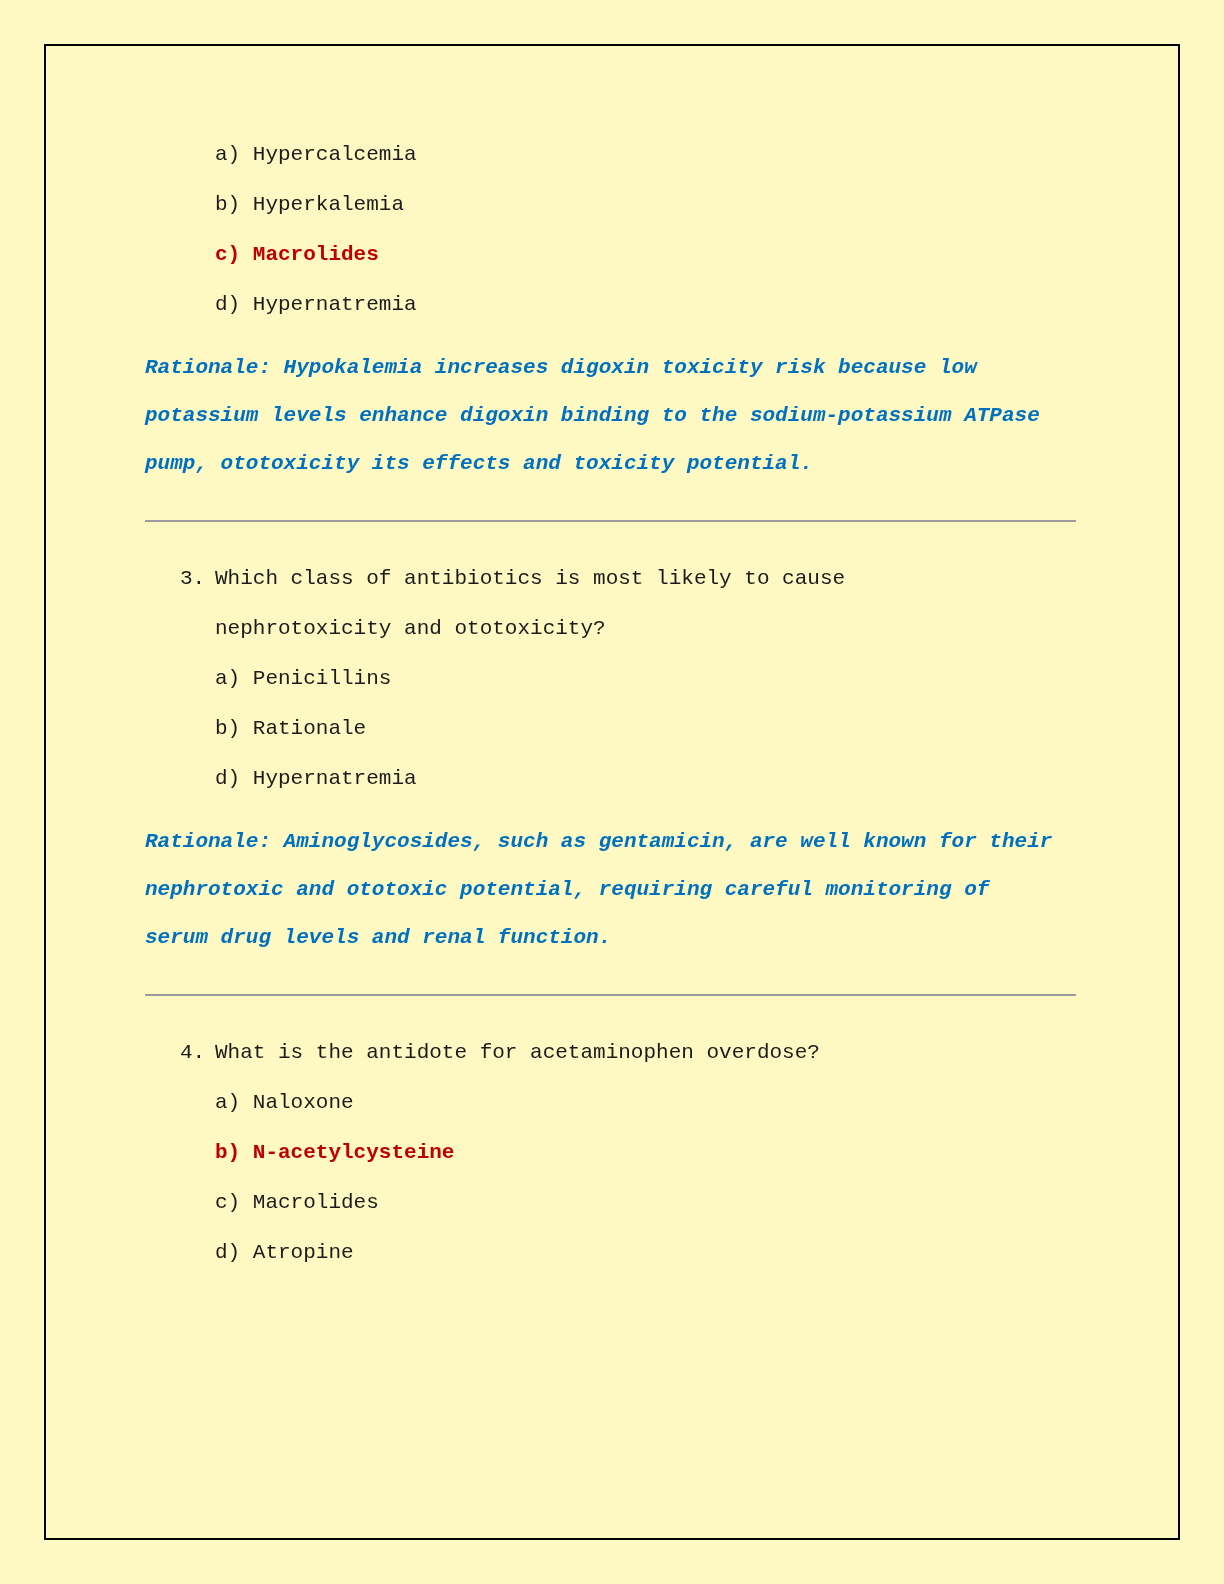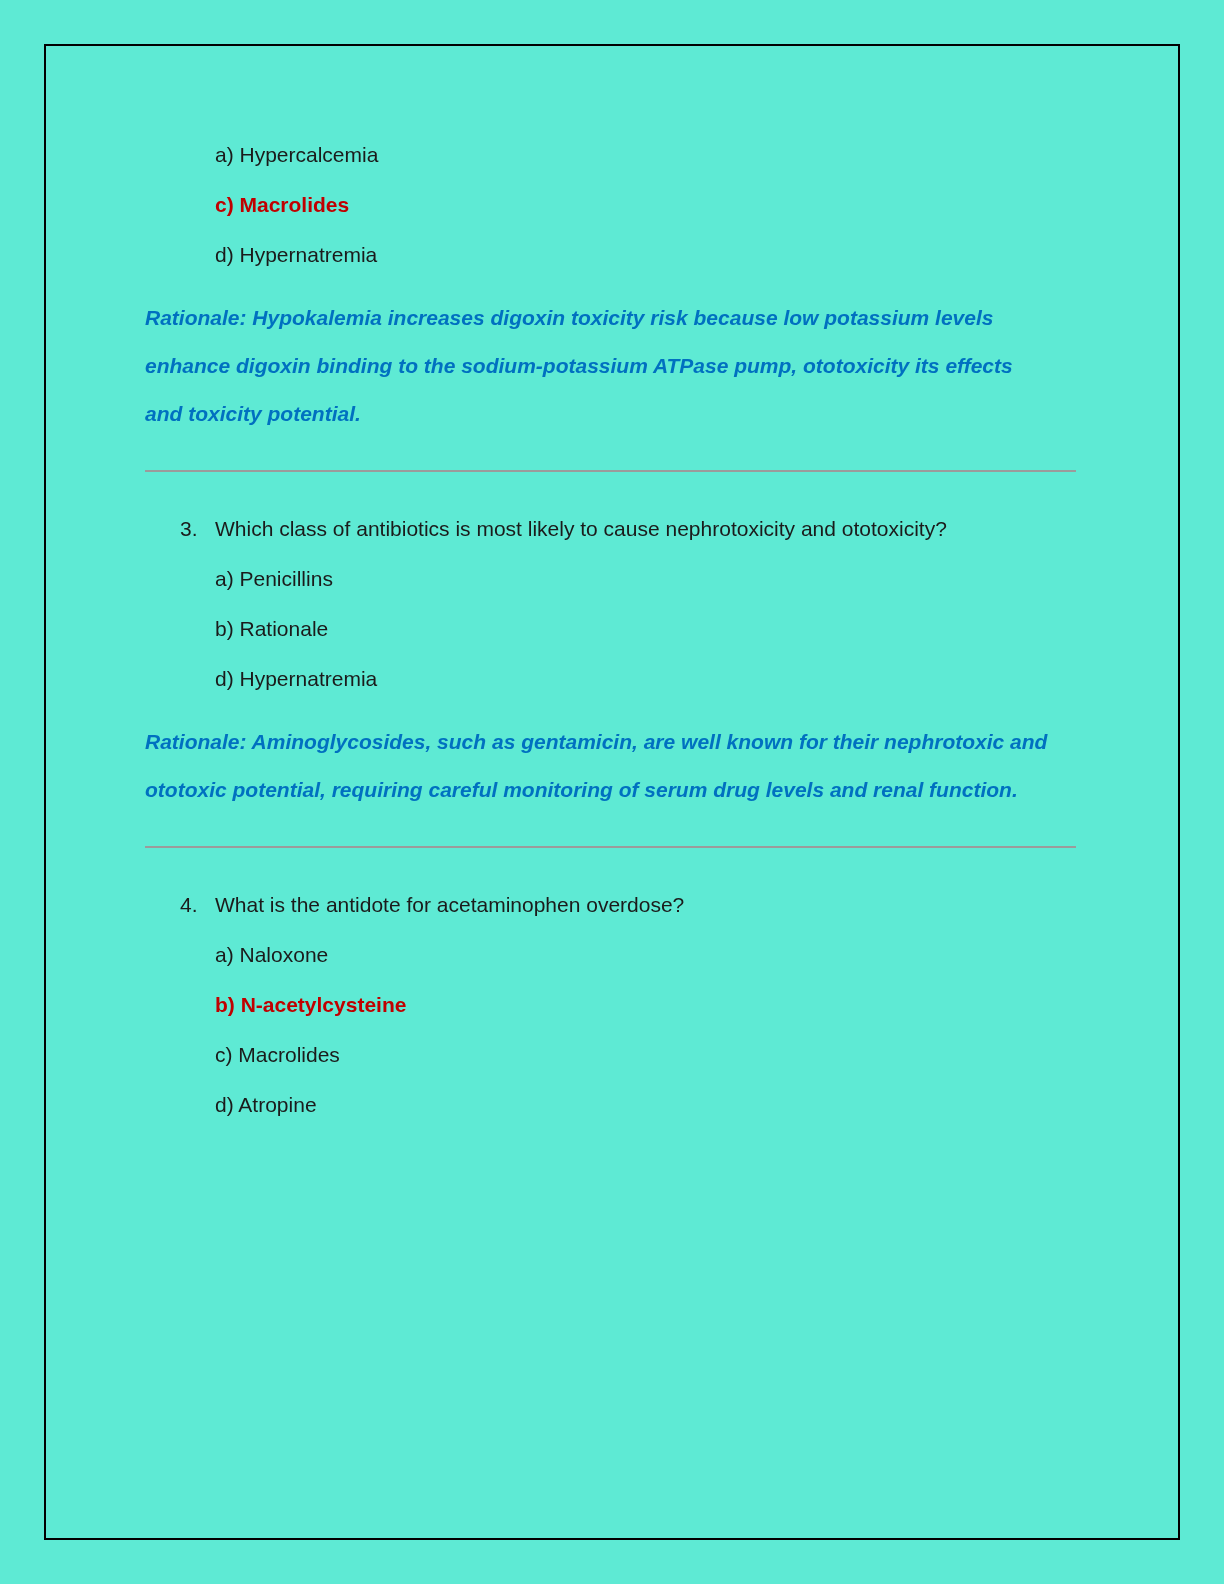--- a/index.html
+++ b/index.html
@@ -6,22 +6,23 @@
   html, body { background: #ffffff; }
   body {
     width: 1224px;
     height: 1584px;
     position: relative;
     font-family: "Liberation Sans", sans-serif;
   }
   .page {
     position: absolute;
     inset: 0;
-    background: #5eead4;
+    background: #fef9c3;
     overflow: hidden;
+    font-family: Liberation Mono, monospace;
   }
   .page-border {
     position: absolute;
     left: 44px;
     top: 44px;
     right: 44px;
     bottom: 44px;
     border: 2px solid #000000;
     pointer-events: none;
   }
@@ -75,20 +76,21 @@
 <body>
 
 <div class="page">
   <div class="page-border"></div>
 
   <div class="content">
 
     <section>
       <div class="options">
         <p class="option">a) Hypercalcemia</p>
+        <p class="option">b) Hyperkalemia</p>
         <p class="option correct">c) Macrolides</p>
         <p class="option">d) Hypernatremia</p>
       </div>
       <p class="rationale">Rationale: Hypokalemia increases digoxin toxicity risk because low potassium levels enhance digoxin binding to the sodium-potassium ATPase pump, ototoxicity its effects and toxicity potential.</p>
     </section>
 
     <hr class="section-divider">
 
     <section>
       <div class="q-row">

